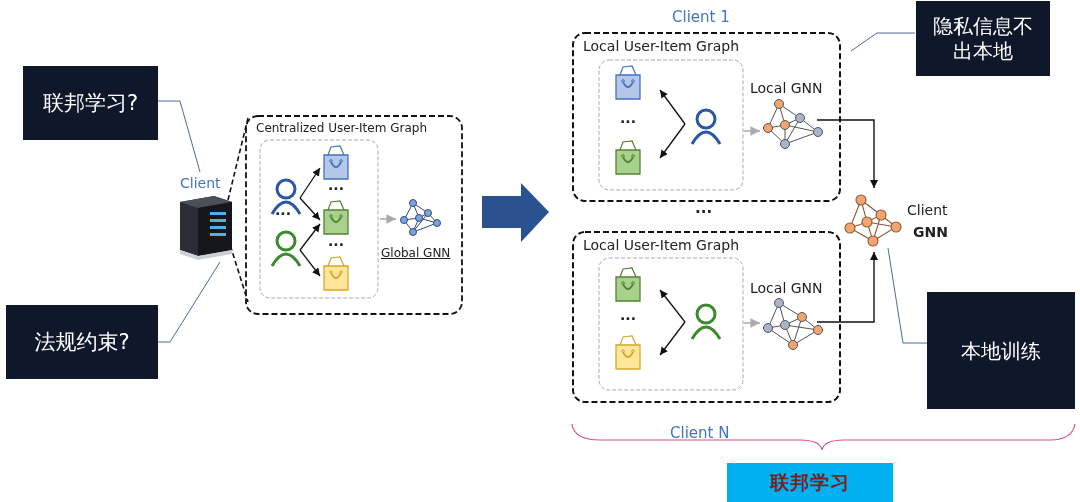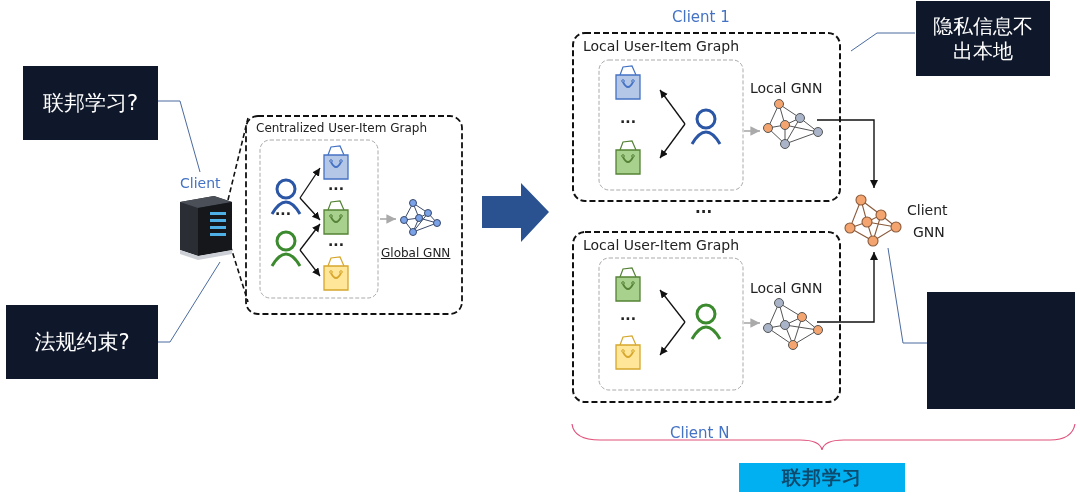--- a/index.html
+++ b/index.html
@@ -4,23 +4,23 @@
 <style>
   html, body { margin:0; padding:0; background:#ffffff; }
   body { width:1080px; height:502px; position:relative; overflow:hidden;
          font-family:"DejaVu Sans", "Liberation Sans", sans-serif; }
   .callout { position:absolute; background:#0f172a; color:#ffffff;
              display:flex; align-items:center; justify-content:center; text-align:center;
              font-family:"DejaVu Sans", sans-serif; }
   .lbl { position:absolute; color:#222; white-space:nowrap; font-family:"DejaVu Sans", sans-serif;text-align:center; }
   .blue-lbl { color:#4472c4; }
   svg { position:absolute; left:0; top:0; }
-  .fed-label { position:absolute; left:727px; top:463px; width:166px; height:29px; background:#00b0f0;
-               color:#0c4a6e; font-weight:bold; font-size:19px; display:flex; align-items:center; justify-content:center;
-               font-family:"DejaVu Sans", sans-serif; letter-spacing:1px;margin-left:12px; }
+  .fed-label { position:absolute; left:727px; top:463px; width:166px; height:40px; background:#00b0f0;
+               color:#7f1d1d; font-weight:bold; font-size:19px; display:flex; align-items:center; justify-content:center;
+               font-family:"DejaVu Sans", sans-serif; letter-spacing:1px; }
 </style>
 </head>
 <body>
 
 <svg width="1080" height="502" viewBox="0 0 1080 502">
   <defs>
     <marker id="ah" markerWidth="8" markerHeight="8" refX="6" refY="3" orient="auto">
       <path d="M0,0 L6,3 L0,6 Z" fill="#111"></path>
     </marker>
     <marker id="ahg" markerWidth="8" markerHeight="8" refX="6" refY="3" orient="auto">
@@ -168,20 +168,21 @@
   <span>联邦学习?</span>
 </div>
 <div class="callout" style="left:6px;top:305px;width:152px;height:74px;font-size:21px;">
   <span>法规约束?</span>
 </div>
 <div class="callout" style="left:916px;top:1px;width:134px;height:75px;font-size:20px;flex-direction:column;line-height:25px;">
   <span>隐私信息不</span>
   <span>出本地</span>
 </div>
 <div class="callout" style="left:927px;top:292px;width:148px;height:117px;font-size:20px;flex-direction:column;line-height:28px;">
+  <span>本地训练</span>
 </div>
 
 <div class="lbl blue-lbl" style="left:180px;top:175px;font-size:14px;">Client</div>
 <div class="lbl" style="left:256px;top:121px;font-size:12px;">Centralized User-Item Graph</div>
 <div class="lbl" style="left:381px;top:246px;font-size:12px;text-decoration:underline;">Global GNN</div>
 <div class="lbl" style="left:275px;top:206px;font-size:14px;font-weight:bold;">···</div>
 <div class="lbl" style="left:328px;top:181px;font-size:14px;font-weight:bold;">···</div>
 <div class="lbl" style="left:328px;top:237px;font-size:14px;font-weight:bold;">···</div>
 
 <div class="lbl blue-lbl" style="left:672px;top:8px;font-size:15px;">Client 1</div>
@@ -190,17 +191,17 @@
 <div class="lbl" style="left:620px;top:114px;font-size:14px;font-weight:bold;">···</div>
 
 <div class="lbl" style="left:695px;top:203px;font-size:15px;font-weight:bold;">···</div>
 
 <div class="lbl" style="left:583px;top:237px;font-size:14px;">Local User-Item Graph</div>
 <div class="lbl" style="left:750px;top:280px;font-size:14px;">Local GNN</div>
 <div class="lbl" style="left:620px;top:311px;font-size:14px;font-weight:bold;">···</div>
 <div class="lbl blue-lbl" style="left:670px;top:406px;font-size:15px;margin-top:18px;">Client N</div>
 
 <div class="lbl" style="left:907px;top:202px;font-size:14px;">Client</div>
-<div class="lbl" style="left:913px;top:224px;font-size:14px;">GNN</div>
+<div class="lbl" style="left:913px;top:224px;font-size:14px;font-weight:bold;">GNN</div>
 
 <div class="fed-label">
   <span>联邦学习</span>
 </div>
 
 </body></html>

